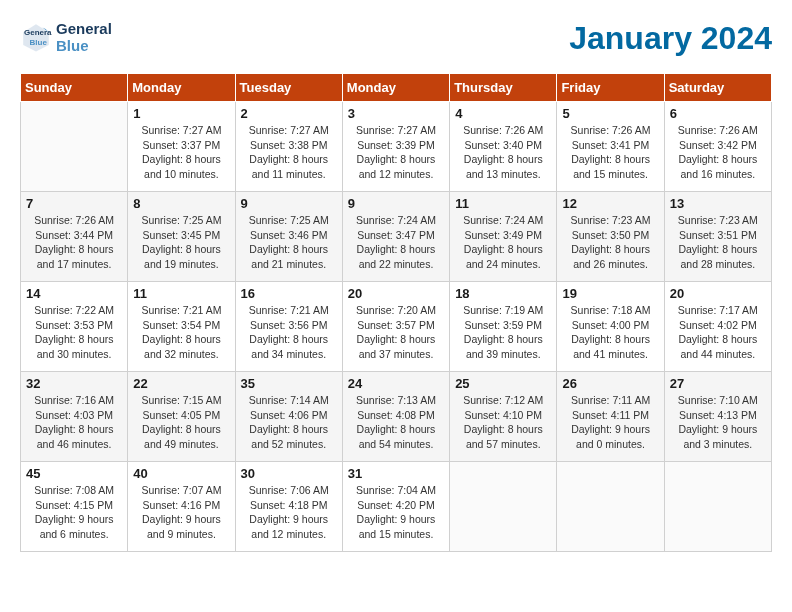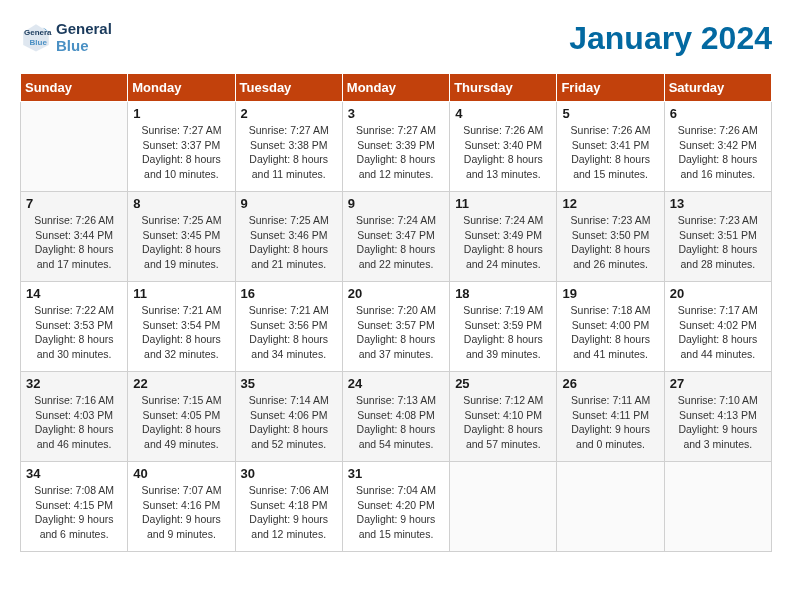--- a/index.html
+++ b/index.html
@@ -224,21 +224,21 @@
           <div class="day-number">26</div>
           <div class="day-info">Sunrise: 7:11 AM<br>Sunset: 4:11 PM<br>Daylight: 9 hours and 0 minutes.</div>
         </td>
         <td>
           <div class="day-number">27</div>
           <div class="day-info">Sunrise: 7:10 AM<br>Sunset: 4:13 PM<br>Daylight: 9 hours and 3 minutes.</div>
         </td>
       </tr>
       <tr>
         <td>
-          <div class="day-number">34</div>
+          <div class="day-number">45</div>
           <div class="day-info">Sunrise: 7:08 AM<br>Sunset: 4:15 PM<br>Daylight: 9 hours and 6 minutes.</div>
         </td>
         <td>
           <div class="day-number">40</div>
           <div class="day-info">Sunrise: 7:07 AM<br>Sunset: 4:16 PM<br>Daylight: 9 hours and 9 minutes.</div>
         </td>
         <td>
           <div class="day-number">30</div>
           <div class="day-info">Sunrise: 7:06 AM<br>Sunset: 4:18 PM<br>Daylight: 9 hours and 12 minutes.</div>
         </td>

